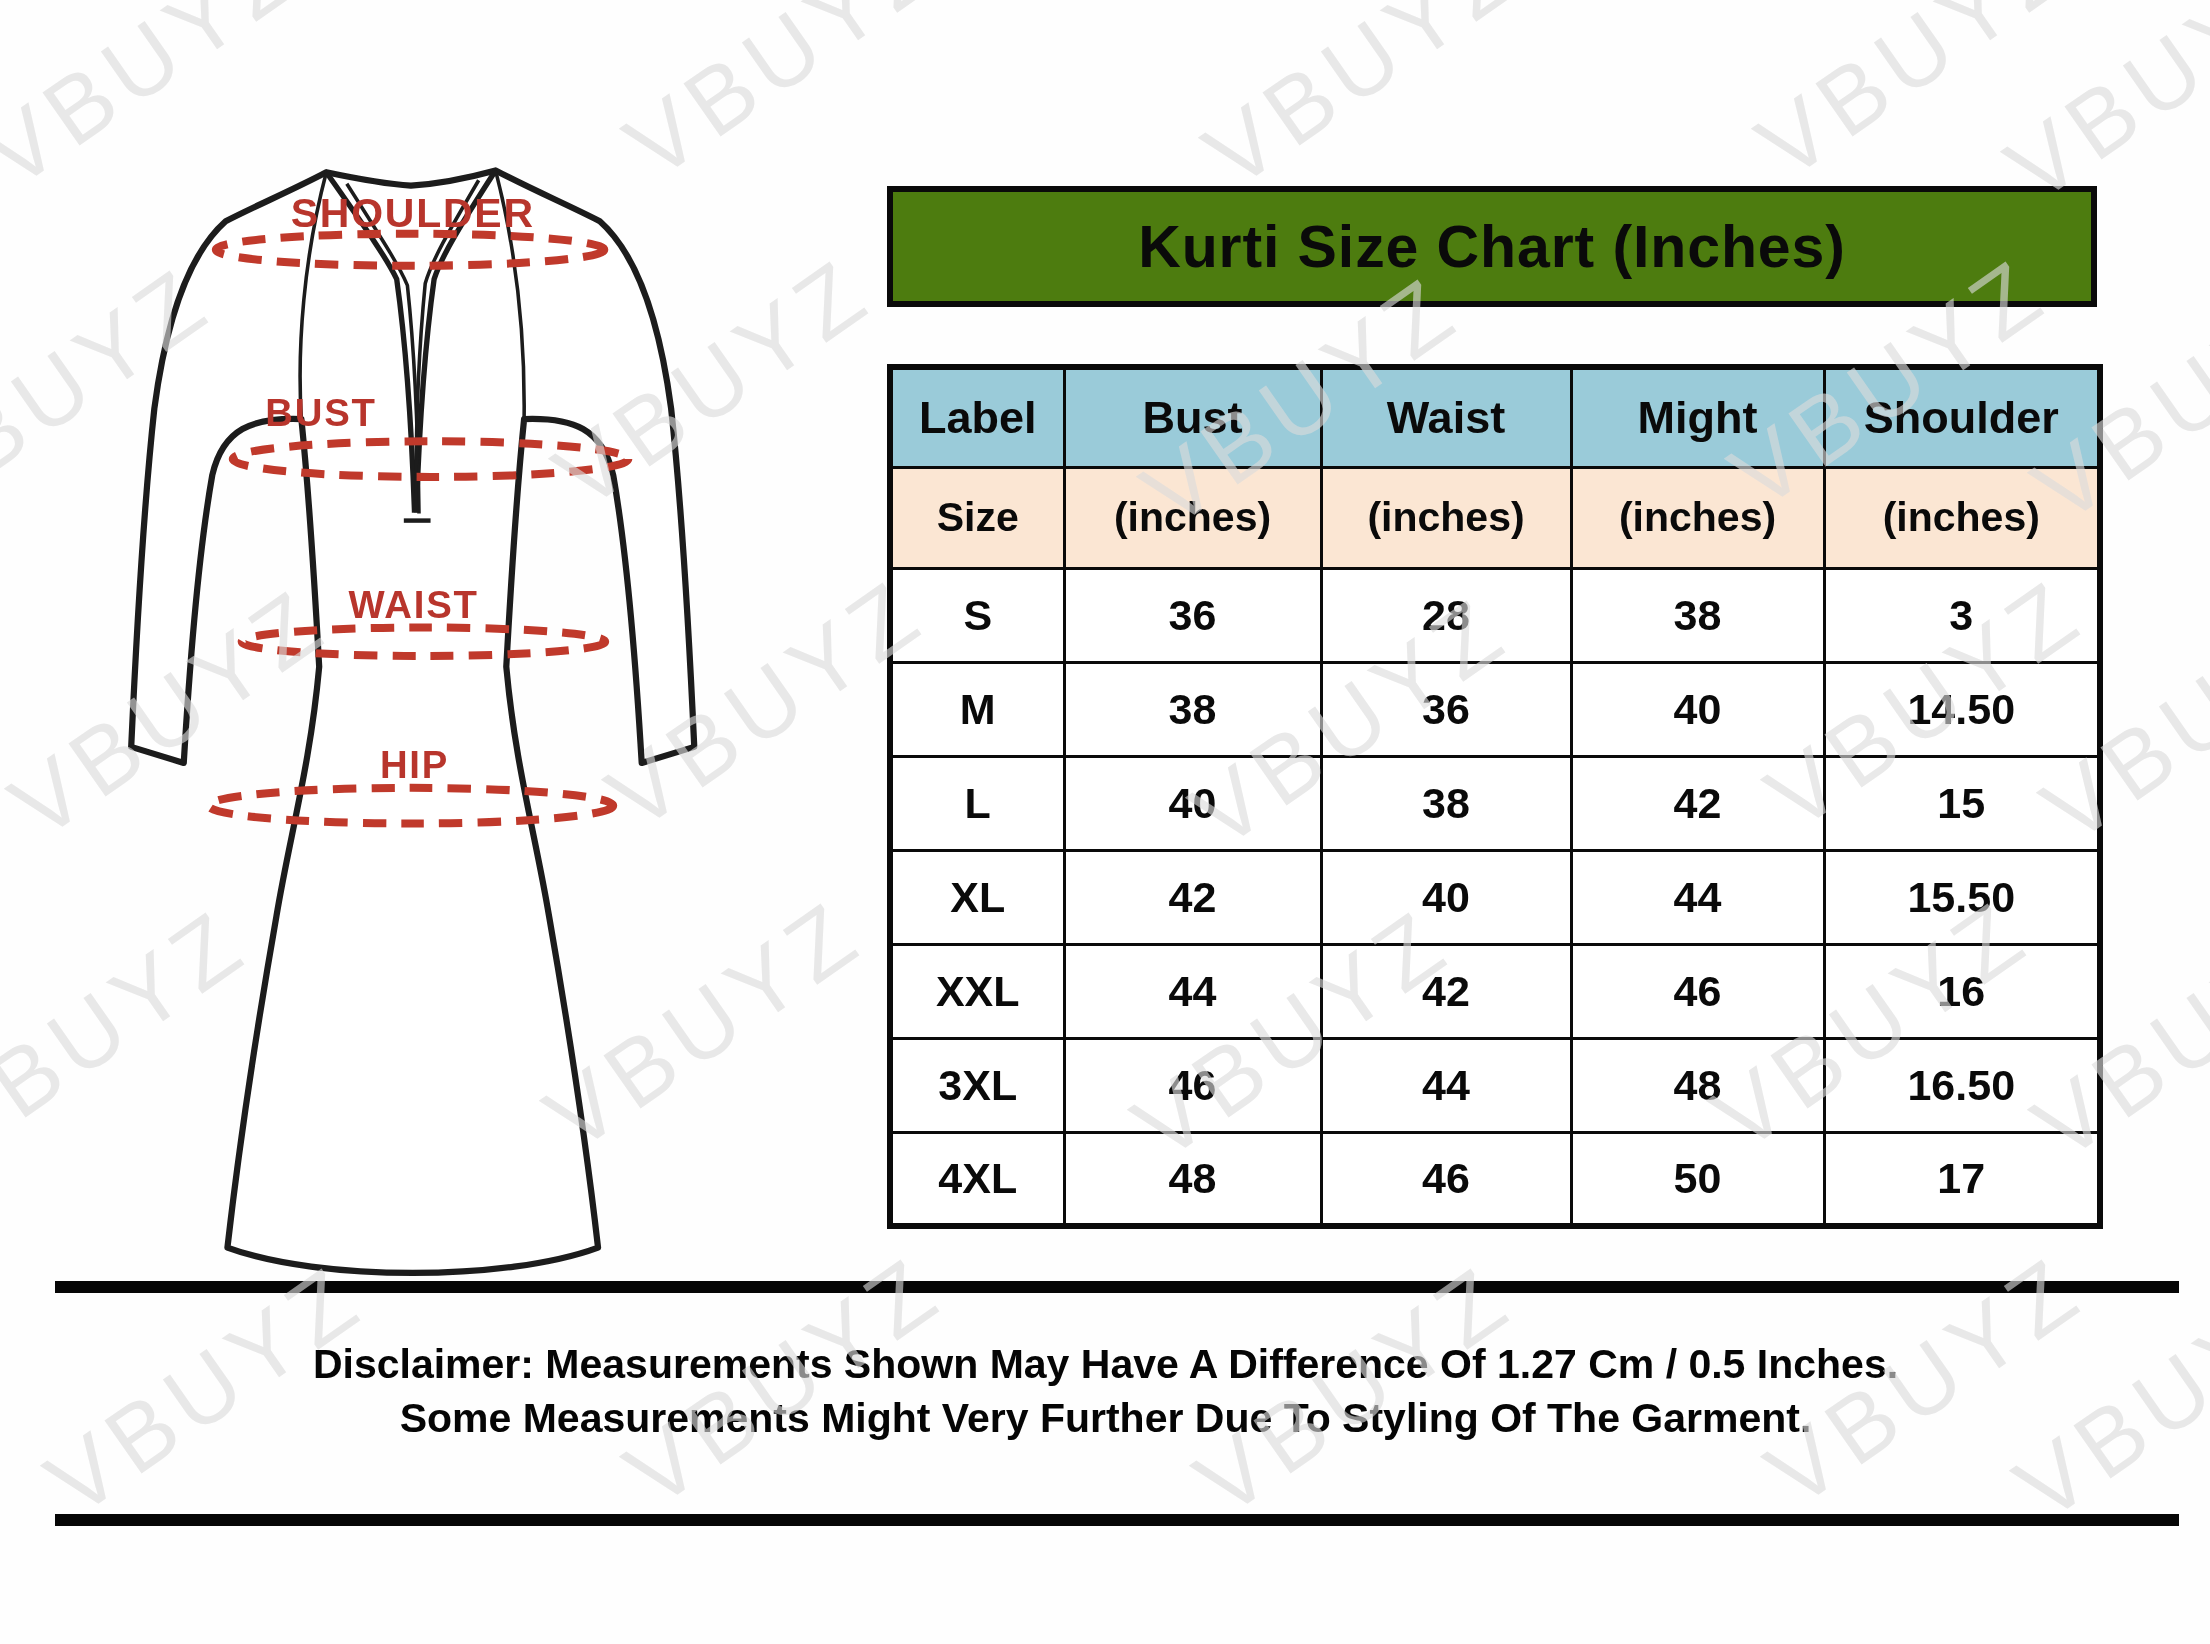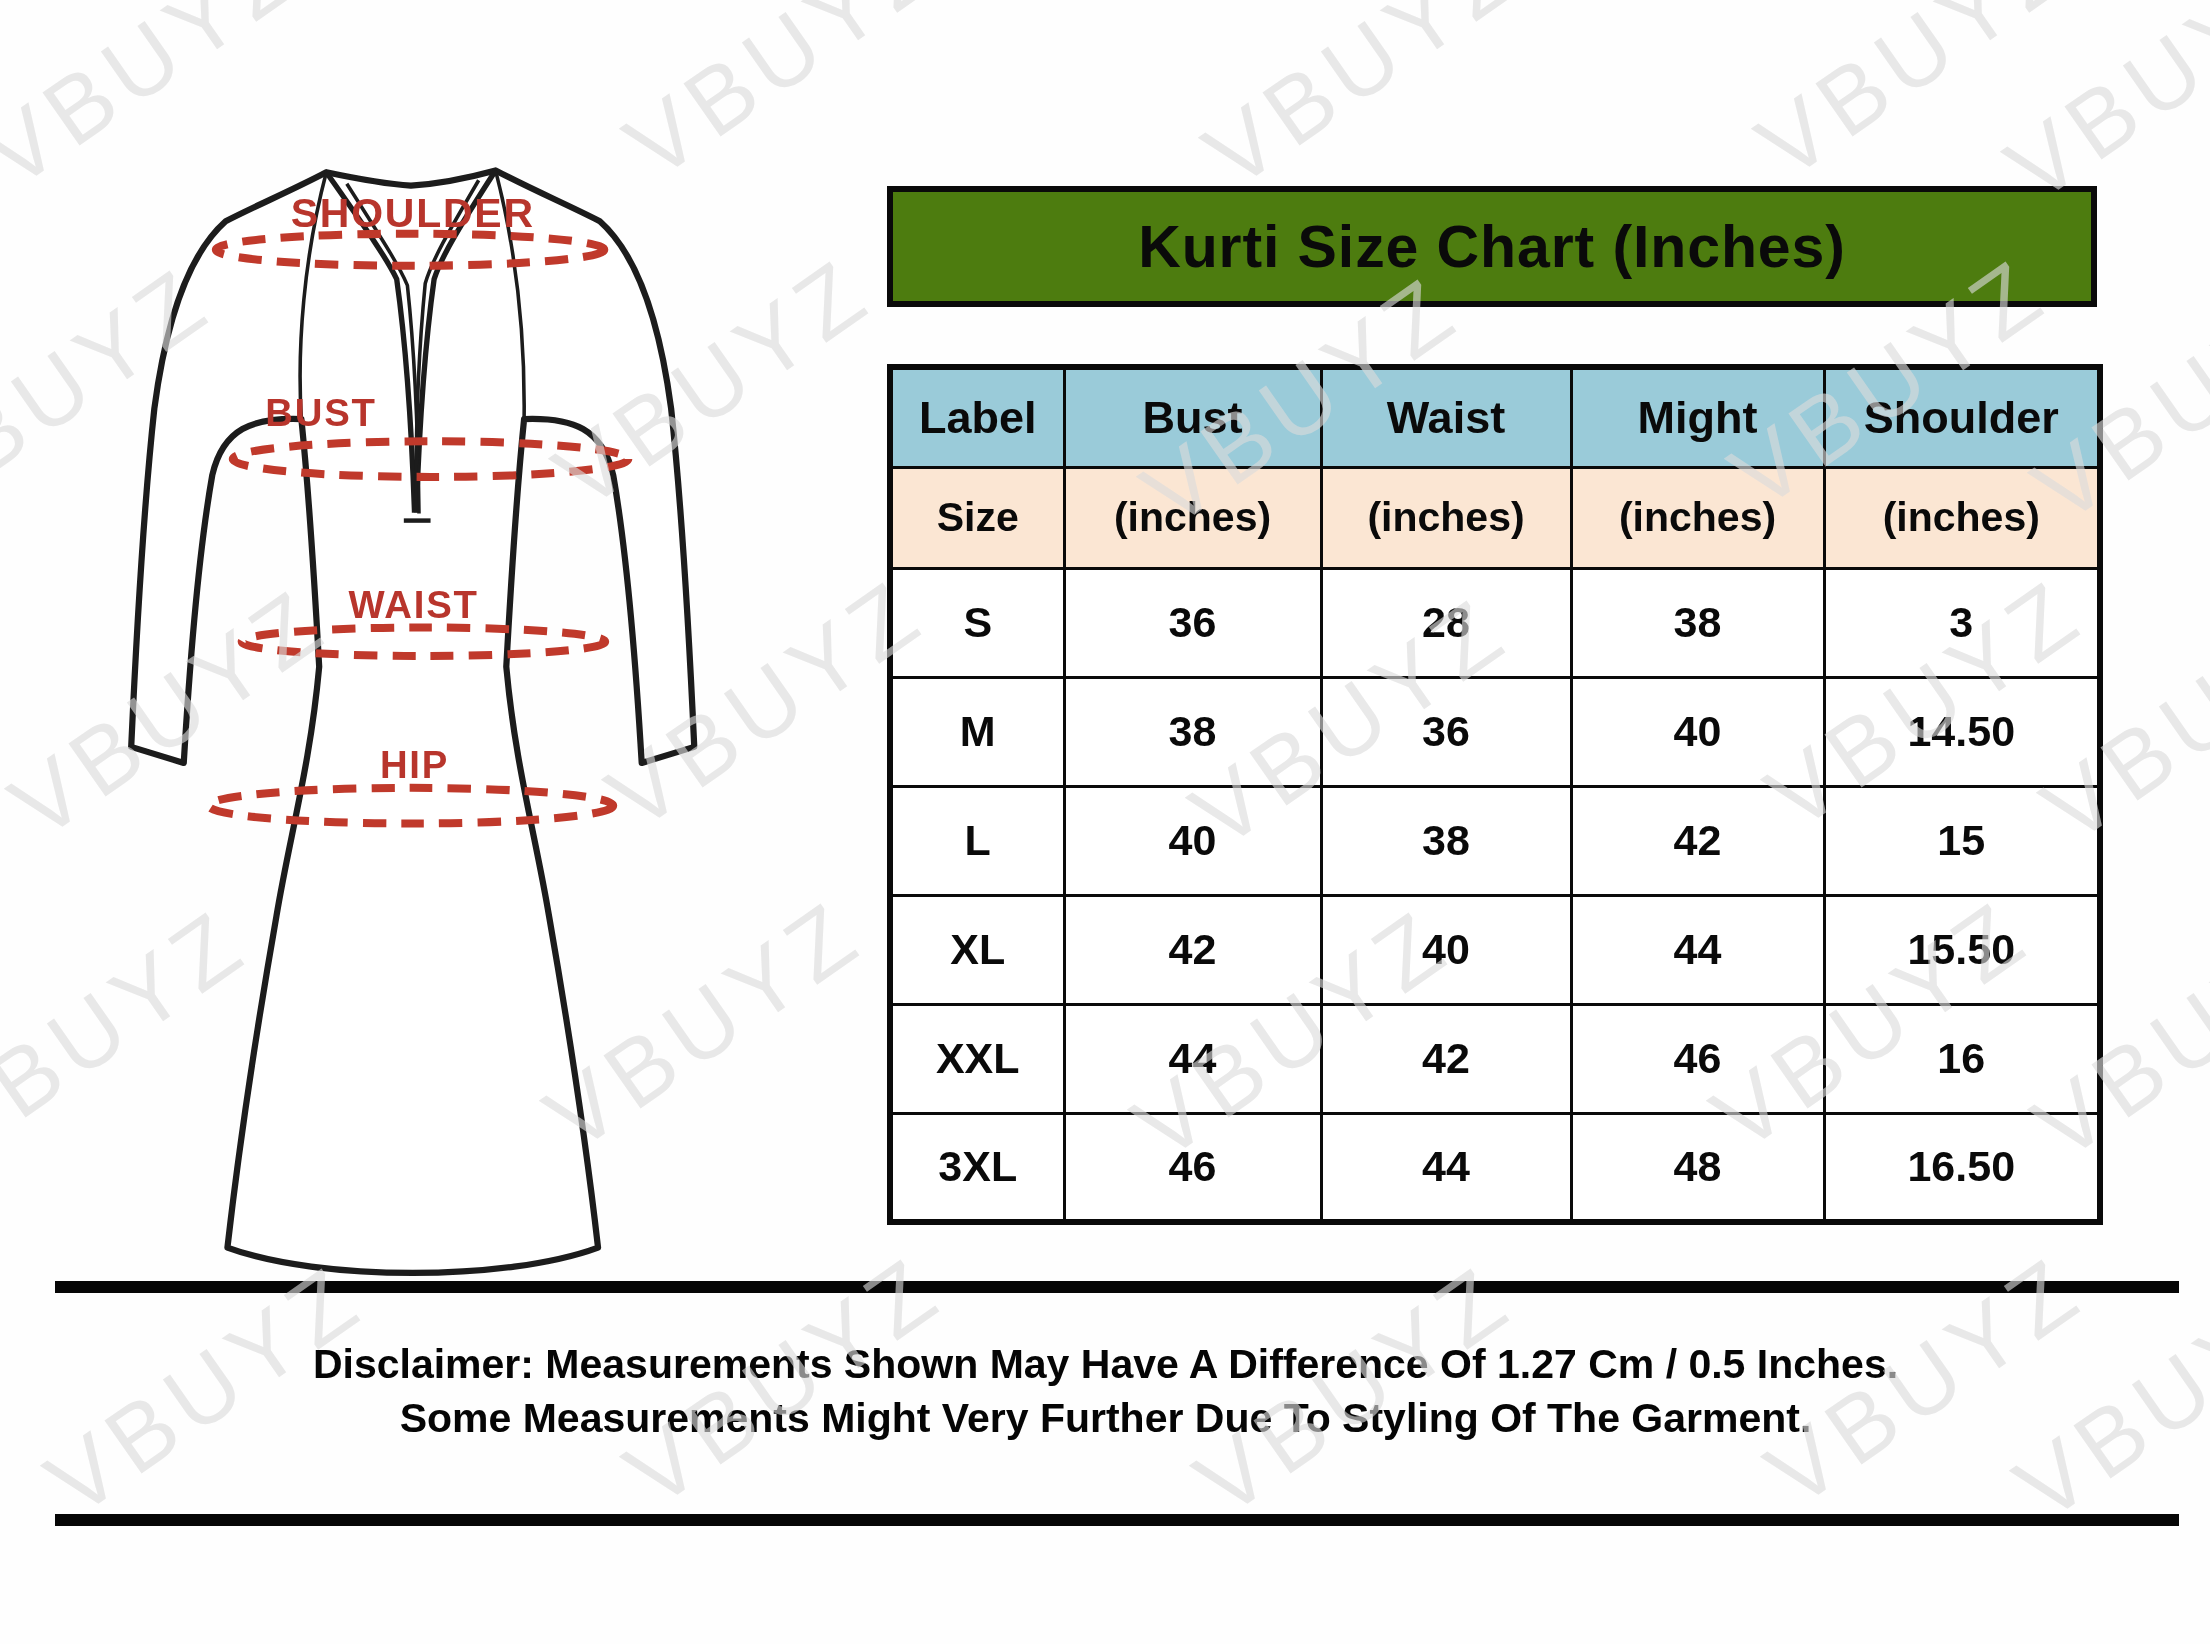--- a/index.html
+++ b/index.html
@@ -162,20 +162,27 @@
             <td>42</td>
             <td>46</td>
             <td>16</td>
           </tr>
           <tr>
             <td>3XL</td>
             <td>46</td>
             <td>44</td>
             <td>48</td>
             <td>16.50</td>
+          </tr>
+          <tr>
+            <td>4XL</td>
+            <td>48</td>
+            <td>46</td>
+            <td>50</td>
+            <td>17</td>
           </tr>
         </tbody>
     </table>
   </div>
 
   <div class="divider top"></div>
   <div class="disclaimer">
     <div>Disclaimer: Measurements Shown May Have A Difference Of 1.27 Cm / 0.5 Inches.</div>
     <div>Some Measurements Might Very Further Due To Styling Of The Garment.</div>
   </div>

